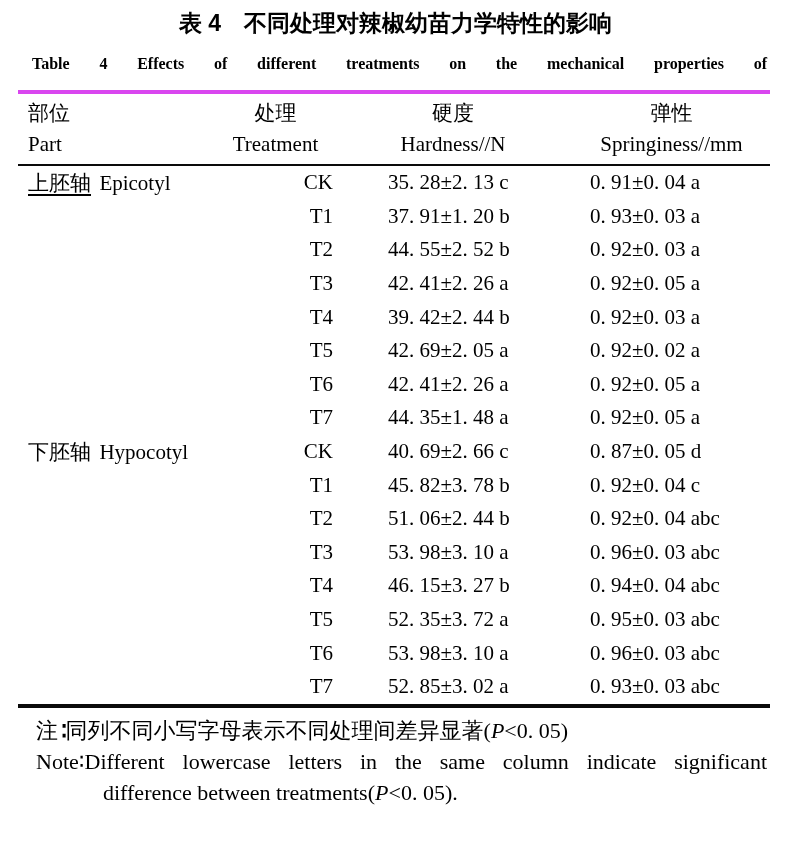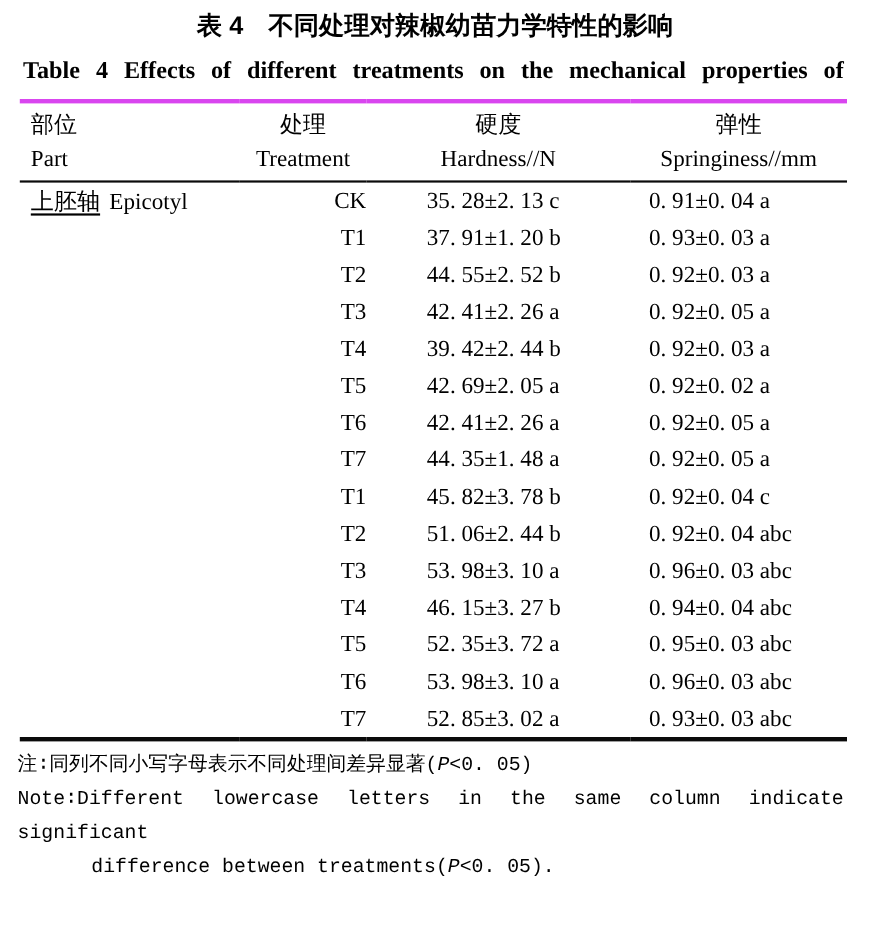--- a/index.html
+++ b/index.html
@@ -16,23 +16,23 @@
   .title-zh {
     font-family: "Liberation Sans", "DejaVu Sans", sans-serif;
     font-weight: 700;
     font-size: 23px;
     line-height: 30px;
     text-align: center;
     white-space: pre-wrap;
   }
   .title-en-1 {
     font-weight: 700;
-    font-size: 22px;
+    font-size: 16px;
     line-height: 30px;
-    margin: 11px 24px 0 21px;
+    margin: 11px 24px 0 32px;
     text-align: justify;
     text-align-last: justify;
   }
   .title-en-2 {
     font-weight: 700;
     font-size: 22px;
     line-height: 30px;
     margin: 7px 0 0 130px;
   }
 
@@ -71,24 +71,23 @@
   }
   td.c-part   { text-align: left; padding-left: 10px; }
   td.c-treat  { text-align: right; }
   td.c-hard   { text-align: left; padding-left: 55px; }
   td.c-spring { text-align: left; padding-left: 17px; }
   .pen { margin-left: 0.4em; text-align: center; }
   .u { text-decoration: underline; text-underline-offset: 4px; }
 
   
   .notes {
-    margin: 7px 24px 0 16px;
-    font-size: 18px;
+    margin: 7px 24px 0 36px;
+    font-size: 22px;
     line-height: 31px;
-    font-family: Liberation Mono, monospace;
   }
   .note-en-1 { text-align: justify; text-align-last: justify; }
   .note-en-2 { margin-left: 67px; }
   .notes i { font-style: italic; }
 </style>
 </head>
 <body>
 
 <div class="page">
 
@@ -165,20 +164,26 @@
           <td class="c-hard">42. 41±2. 26 a</td>
           <td class="c-spring">0. 92±0. 05 a</td>
         </tr>
       <tr>
           <td class="c-part"><span class="pzh"></span><span class="pen"></span></td>
           <td class="c-treat">T7</td>
           <td class="c-hard">44. 35±1. 48 a</td>
           <td class="c-spring">0. 92±0. 05 a</td>
         </tr>
       <tr>
+          <td class="c-part"><span class="pzh">下胚轴</span><span class="pen">Hypocotyl</span></td>
+          <td class="c-treat">CK</td>
+          <td class="c-hard">40. 69±2. 66 c</td>
+          <td class="c-spring">0. 87±0. 05 d</td>
+        </tr>
+      <tr>
           <td class="c-part"><span class="pzh"></span><span class="pen"></span></td>
           <td class="c-treat">T1</td>
           <td class="c-hard">45. 82±3. 78 b</td>
           <td class="c-spring">0. 92±0. 04 c</td>
         </tr>
       <tr>
           <td class="c-part"><span class="pzh"></span><span class="pen"></span></td>
           <td class="c-treat">T2</td>
           <td class="c-hard">51. 06±2. 44 b</td>
           <td class="c-spring">0. 92±0. 04 abc</td>

